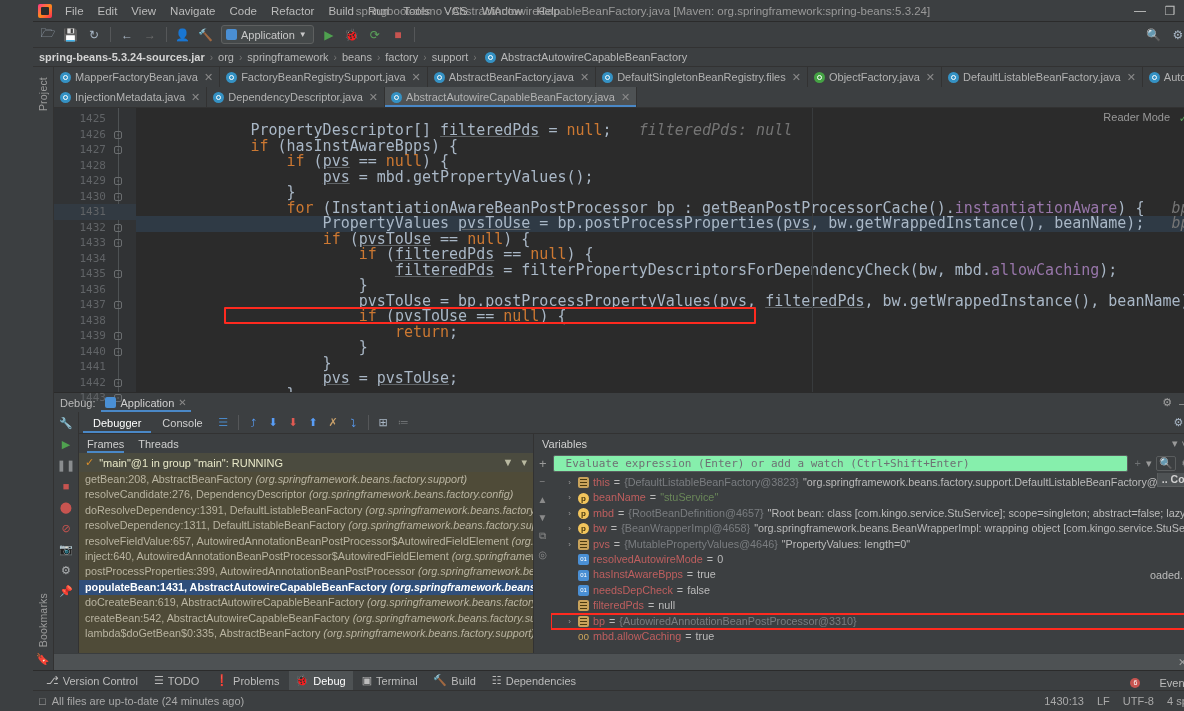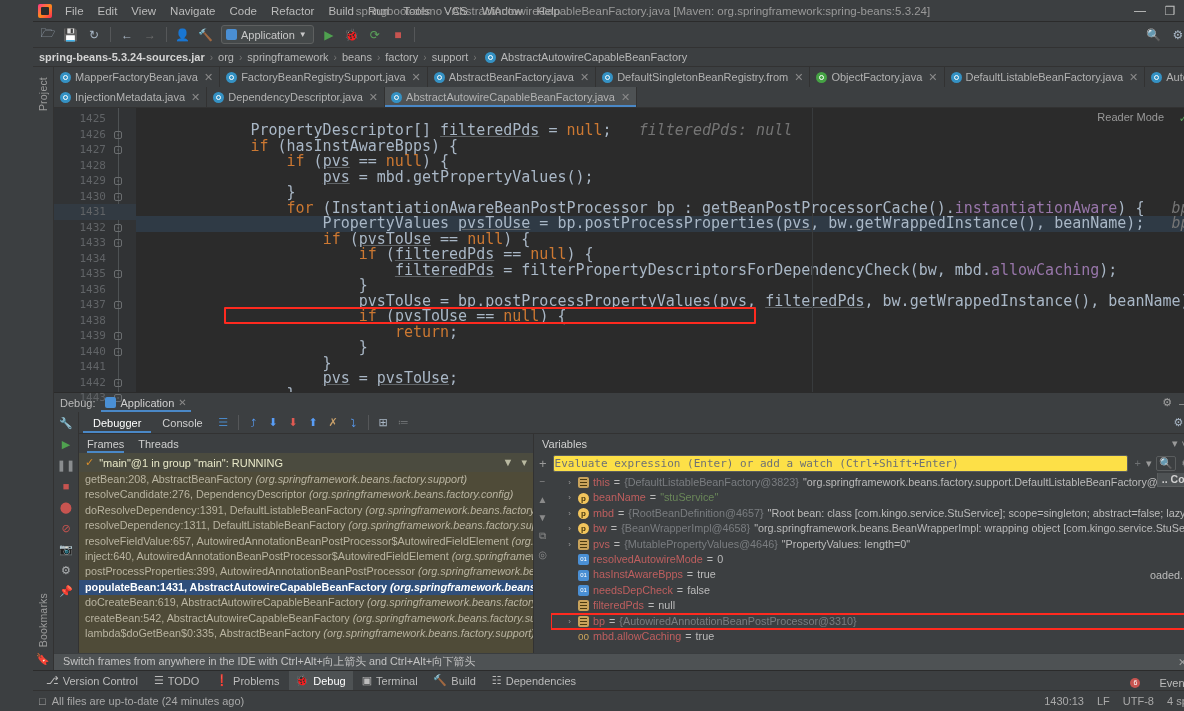--- a/index.html
+++ b/index.html
@@ -132,21 +132,21 @@
   .cline.hl { background: #2f3a45; }
   .kw { color: #cc7832; }
   .fld { color: #9876aa; }
   .und { text-decoration: underline; text-decoration-color: #5f6366; }
   .hint { color: #747474; font-style: italic; }
   .redbox {
     position: absolute; border: 2px solid #ff2a1f; border-radius: 1px; pointer-events: none;
   }
   .vsplit { position: absolute; top: 0; bottom: 0; width: 1px; background: #383b3d; }
   .reader {
-    position: absolute; right: 32px; top: 3px; font-size: 11px; color: #999; z-index: 3;
+    position: absolute; right: 26px; top: 3px; font-size: 11px; color: #999; z-index: 3;
   }
   .checkmark { position: absolute; right: 8px; top: 4px; color: #5a9e5a; font-size: 11px; z-index:3;}
   .scrollthumb {
     position: absolute; right: 1px; width: 7px; background: #5a5d5e; border-radius: 4px;
   }
 
   
   .debugpanel { flex: none; display: flex; flex-direction: column; background: #3c3f41; height: 278px; }
   .dp-head {
     height: 20px; display: flex; align-items: center; padding: 0 6px; gap: 6px;
@@ -194,23 +194,23 @@
   .frame .pkg { font-style: italic; }
   .frame.sel { background: #2f4e7a; color: #ffffff; font-weight: bold; }
   .frame.sel .pkg { font-weight: bold; }
   .vars-col { flex: 1; display: flex; flex-direction: column; min-width: 0;}
   .vars-head { height: 19px; display:flex; align-items:center; padding:0 8px; font-size:11px; color:#cfcfcf; flex:none;}
   .vars-head .right { margin-left:auto; display:flex; align-items:center; gap:4px; color:#9a9a9a;}
   .eval-row {
     height: 20px; display: flex; align-items: center; gap: 6px; padding: 0 5px; flex: none;
   }
   .eval-input {
-    flex: 1; height: 17px; background: #fde047; border: 1px solid #5a5d5e; border-radius: 2px;
+    flex: 1; height: 17px; background: #86efac; border: 1px solid #5a5d5e; border-radius: 2px;
     color: #6e7174; font-size: 11px; font-family: "DejaVu Sans Mono", monospace;
-    padding: 0 1px; line-height: 15px; display:flex; align-items:center;text-align:right;
+    padding: 0 12px; line-height: 15px; display:flex; align-items:center;text-align:right;
   }
   .eval-right { display:flex; align-items:center; gap:5px; color:#9a9a9a; font-size:11px;}
   .vars-list { flex: 1; overflow: hidden; position: relative; padding-top: 2px;}
   .vrow {
     height: 15.4px; line-height: 15.4px; display: flex; align-items: center; gap: 4px;
     padding: 0 4px 0 14px; font-size: 10.8px; white-space: nowrap; position: relative;
   }
   .vrow .arrow { width: 9px; color: #9a9a9a; font-size: 8px; flex:none; text-align:center;}
   .vico { width: 11px; height: 11px; flex: none; display:inline-block; border-radius:2px; position:relative;}
   .vico.obj { background: #f2c55c; border-radius: 50%; }
@@ -364,21 +364,21 @@
             <span>FactoryBeanRegistrySupport.java</span>
             <span class="x">✕</span>
           </div>
           <div class="tab">
             <span class="ficon cls"></span>
             <span>AbstractBeanFactory.java</span>
             <span class="x">✕</span>
           </div>
           <div class="tab">
             <span class="ficon cls"></span>
-            <span>DefaultSingletonBeanRegistry.from</span>
+            <span>DefaultSingletonBeanRegistry.files</span>
             <span class="x">✕</span>
           </div>
           <div class="tab">
             <span class="ficon iface"></span>
             <span>ObjectFactory.java</span>
             <span class="x">✕</span>
           </div>
           <div class="tab">
             <span class="ficon cls"></span>
             <span>DefaultListableBeanFactory.java</span>
@@ -629,21 +629,20 @@
                       <div style="position: absolute; right: 4px; top: 96px; font-size: 10.8px; color: rgb(187, 187, 187);"><span>oaded. </span><span style="color:#5b9bd5">L</span></div>
                       <div style="position: absolute; right: 0px; top: -2px; background: rgb(78, 82, 84); border: 1px solid rgb(90, 93, 94); padding: 1px 4px; font-size: 10.5px; color: rgb(208, 208, 208); font-weight: bold;"><span>..</span> <span>Cou</span></div>
                     </div>
                 </div>
               </div>
             </div>
           </div>
         </div>
 
         <div class="hintbar">
-          <span>Switch frames from anywhere in the IDE with Ctrl+Alt+向上箭头 and Ctrl+Alt+向下箭头</span>
           <span class="x">✕</span>
         </div>
       </div>
 
     </div>
 
     <div class="rightrail">
       <div class="vtext">Maven</div>
       <div class="vtext">Structure</div>
     </div>

